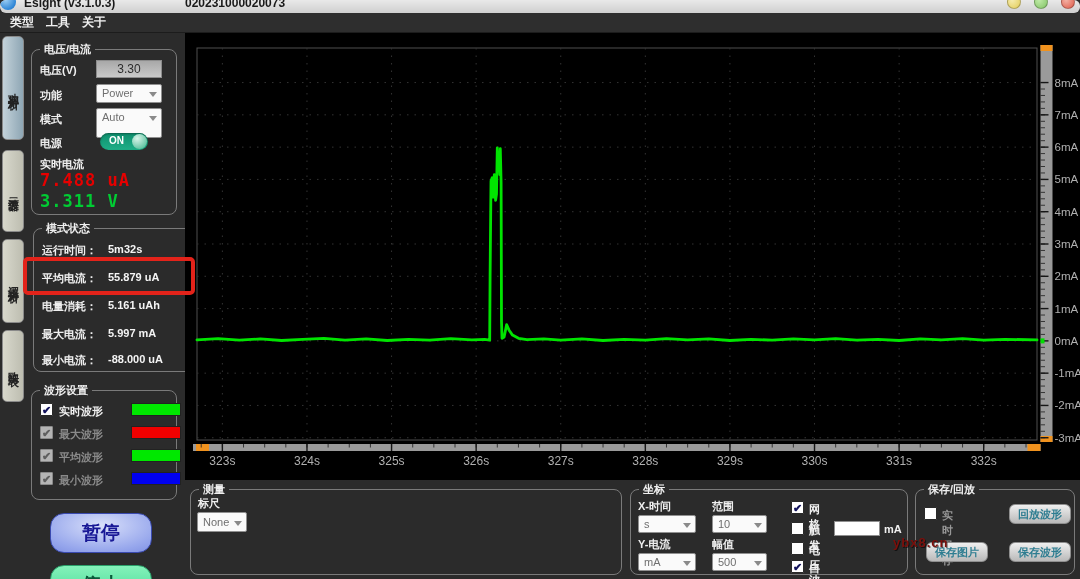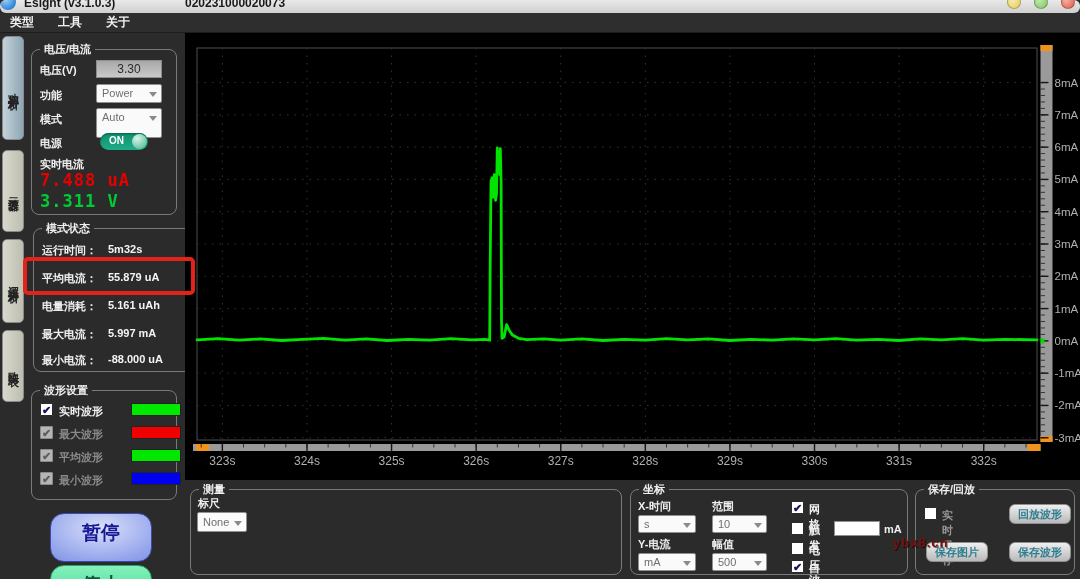--- a/index.html
+++ b/index.html
@@ -13,21 +13,21 @@
      background:radial-gradient(circle at 35% 35%, #9fd0f5, #2f86d6 70%, #1b5fa8); }
   .titlebar .tititle { position:absolute; left:24px; top:-4px; font-size:12px; font-weight:bold; color:#1a1a1a; white-space:pre; }
   .titlebar .serial { position:absolute; left:185px; top:-4px; font-size:12px; font-weight:bold; color:#1a1a1a; }
   .tlight { position:absolute; top:-5px; width:14px; height:14px; border-radius:50%; border:1px solid rgba(0,0,0,.25); }
   .tl-y { left:1007px; background:radial-gradient(circle at 35% 35%, #f6ecae, #e3cd58); }
   .tl-g { left:1034px; background:radial-gradient(circle at 35% 35%, #c0eaa8, #82c465); }
   .tl-r { left:1061px; background:radial-gradient(circle at 35% 35%, #f3b1a4, #df5b49); }
 
   
   .menubar { position:absolute; left:0; top:13px; width:1080px; height:20px; background:#2e2e2e; border-bottom:1px solid #1c1c1c;
-     display:flex; align-items:center; gap:24px; padding-left:10px; }
+     display:flex; align-items:center; gap:12px; padding-left:10px; }
   .menubar .mi { color:#f0f0f0; font-size:12px; font-weight:bold; cursor:default; }
 
   
   .vtab { position:absolute; left:2px; width:22px; border:1px solid #8a8a8a; border-radius:5px;
      background:linear-gradient(90deg,#d8d8cc,#bdbdb0); color:#222; font-size:11px; font-weight:bold;
      writing-mode:vertical-rl; display:flex; align-items:center; justify-content:center; letter-spacing:2px; }
   .vtab.active { background:linear-gradient(90deg,#c3d2da,#8ea6b4); }
   .vt1 { top:36px;  height:104px; }
   .vt2 { top:150px; height:82px; }
   .vt3 { top:239px; height:84px; }
@@ -69,21 +69,21 @@
   .cb { position:absolute; width:13px; height:13px; background:#fff; border:1px solid #2a2a2a; border-radius:1px;
      font-size:11px; line-height:12px; text-align:center; color:#14145e; font-weight:bold; }
   .cb.dis { background:#b5b5b5; border-color:#8a8a8a; color:#5f5f5f; }
   .cb .tick { visibility:hidden; }
   .cb.checked .tick { visibility:visible; }
   .wsrow .wl { position:absolute; left:19px; top:1px; font-size:11px; font-weight:bold; color:#efefef; }
   .wsrow .wl.dis { color:#8a8a8a; }
   .swatch { position:absolute; left:91px; top:0; width:50px; height:13px; border:1px solid #222; }
 
   
-  .pausebtn { position:absolute; left:50px; top:513px; width:102px; height:49px; border-radius:14px;
+  .pausebtn { position:absolute; left:50px; top:513px; width:102px; height:40px; border-radius:14px;
      background:radial-gradient(ellipse 130% 150% at 50% 30%, #d9e0fa 0%, #96a6ec 45%, #4c60cc 100%);
      border:1px solid #3a4ab0; color:#181896; font-size:19px; font-weight:bold; text-align:center; line-height:38px; }
   .stopbtn { position:absolute; left:50px; top:565px; width:102px; height:40px; border-radius:14px;
      background:linear-gradient(180deg,#84f2ba,#41d793); border:1px solid #2aa06a;
      color:#0a5a3a; font-size:19px; font-weight:bold; text-align:center; line-height:38px; }
 
   
   .chartwrap { position:absolute; left:185px; top:33px; width:895px; height:447px; background:#000; }
   .chartwrap svg text { font-family:"Liberation Sans", sans-serif; }
 

